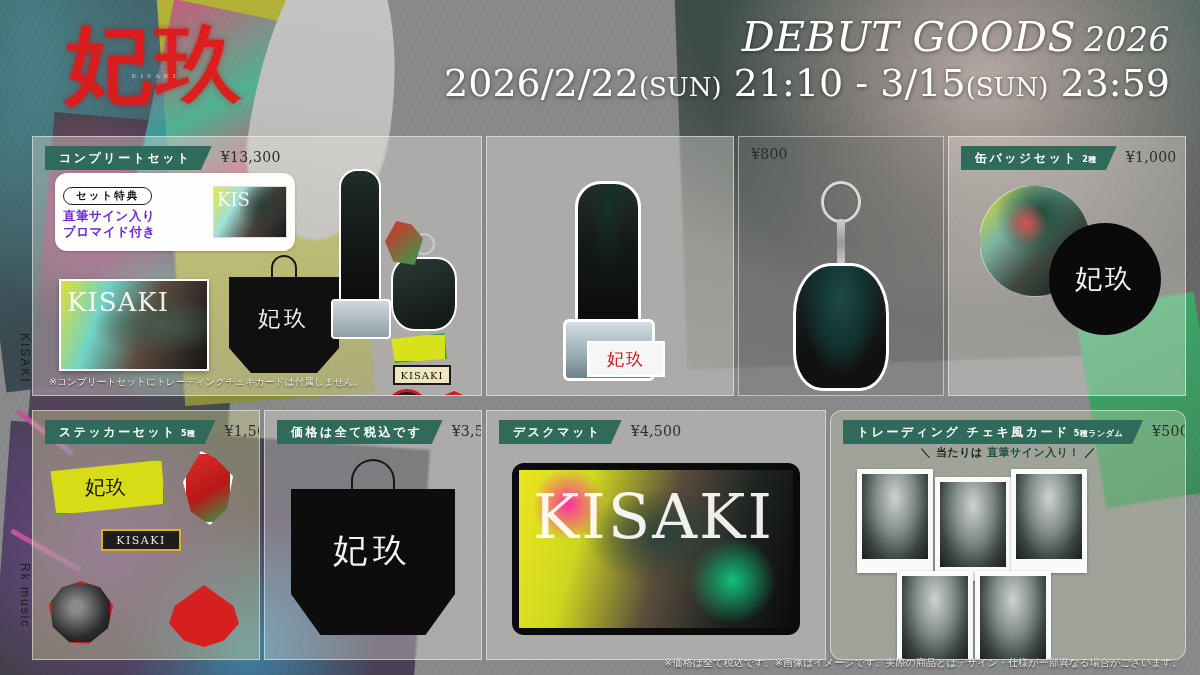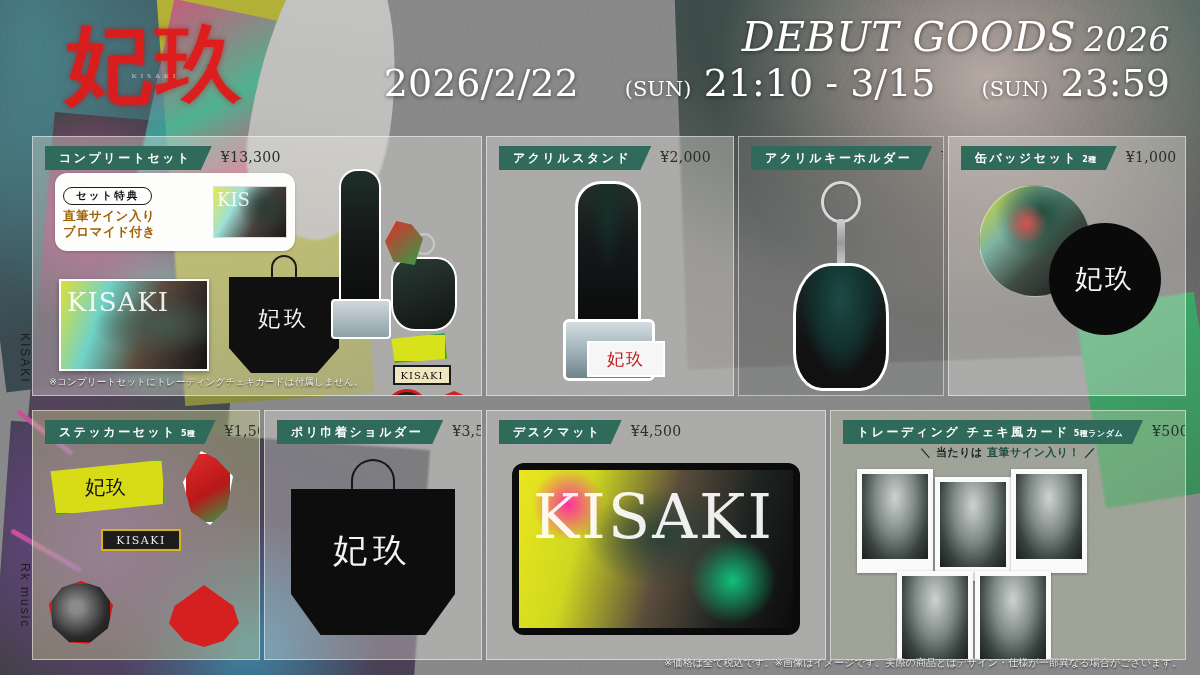--- a/index.html
+++ b/index.html
@@ -127,21 +127,21 @@
     font-family: "DejaVu Serif", "Liberation Serif", serif;
     text-shadow: 0 1px 4px rgba(0,0,0,.55);
     white-space: nowrap;
   }
   .title-line { font-size: 41px; letter-spacing: .5px; line-height: 1.04; font-style: italic; }
   .title-main { font-weight: 400; }
   .title-year { font-size: 33px; margin-left: 8px; }
   .date-line {
     font-size: 38px; line-height: 1.18; margin-top: 2px; letter-spacing: 0px;
   }
-  .date-line .sm { font-size: 21px; margin-left: 46px; }
+  .date-line .sm { font-size: 26px; }
 
   
   .side-label {
     position: absolute; left: 18px;
     writing-mode: vertical-rl;
     color: #1c1c1c; font-size: 12px; letter-spacing: 2px;
     font-family: "Liberation Sans", sans-serif;
   }
   .side-kisaki { top: 333px; }
   .side-rk { top: 563px; }
@@ -163,21 +163,21 @@
   .card {
     position: relative;
     overflow: hidden;
     border: 1px solid rgba(255,255,255,.5);
     background: rgba(238,236,228,.30);
     backdrop-filter: blur(1px);
   }
   .card.tint-yellow { background: rgba(222,220,150,.38); }
   .card.tint-pale   { background: rgba(240,238,230,.34); }
   .card.tint-dark   { background: rgba(120,122,120,.30); }
-  .card.tint-green  { background: rgba(205,214,180,.34); }
+  .card.tint-green  { background: rgba(205,214,180,.34); border-radius: 12px; }
 
   .card-head {
     position: absolute; left: 12px; top: 9px;
     display: flex; align-items: baseline; gap: 9px;
     z-index: 6;
   }
   .tag {
     background: #2f6a5b;
     color: #fff;
     font-size: 12px;
@@ -211,21 +211,21 @@
   .bonus-pill {
     display: inline-block;
     border: 1.4px solid #1d1d1d;
     border-radius: 12px;
     padding: 1px 12px;
     font-size: 10.5px; font-weight: 700; letter-spacing: 2px;
     color: #111;
     font-family: "DejaVu Sans", sans-serif;
   }
   .bonus-lines {
-    font-size: 12.5px; font-weight: 700; color: #a16207;
+    font-size: 12.5px; font-weight: 700; color: #6d28d9;
     line-height: 1.25; letter-spacing: .5px; margin-top: 3px;
     font-family: "DejaVu Sans", sans-serif;
   }
   .bonus-photo {
     width: 74px; height: 52px;
     background:
       radial-gradient(circle at 70% 40%, #2a3d36 0%, transparent 45%),
       linear-gradient(120deg, #e8e84a 0%, #9fe0d8 30%, #4a3f3a 62%, #1b1b1b 100%);
     border: 1px solid #ddd;
     position: relative; overflow: hidden;
@@ -577,38 +577,29 @@
       <div class="cs-sticker-e"></div>
       <div class="cs-sticker-a"></div>
       <div class="cs-sticker-b"></div>
       <div class="cs-sticker-c"></div>
       <div class="cs-sticker-d"></div>
 
       <div class="cs-note">※コンプリートセットにトレーディングチェキカードは付属しません。</div>
     </div>
 
     <div class="card tint-pale">
-      <div class="card-head">
-        <div class="tag">
-          <span>アクリルスタンド</span>
-        </div>
-        <div class="price">¥2,000</div>
-      </div>
       <div class="as-wrap">
         <div class="as-figure"></div>
         <div class="as-base"></div>
         <div class="as-plate">妃玖</div>
       </div>
     </div>
 
     <div class="card tint-dark">
       <div class="card-head">
-        <div class="tag">
-          <span>アクリルキーホルダー</span>
-        </div>
         <div class="price">¥800</div>
       </div>
       <div class="kh-ring"></div>
       <div class="kh-chain"></div>
       <div class="kh-char"></div>
     </div>
 
     <div class="card tint-pale">
       <div class="card-head">
         <div class="tag">
@@ -633,21 +624,21 @@
       <div class="st st-logo">妃玖</div>
       <div class="st st-plant"></div>
       <div class="st st-kisaki">KISAKI</div>
       <div class="st st-snake"></div>
       <div class="st st-flower"></div>
     </div>
 
     <div class="card tint-pale">
       <div class="card-head">
         <div class="tag">
-          <span>ポリ巾着ショルダー</span>
+          <span>価格は全て税込です</span>
         </div>
         <div class="price">¥3,500</div>
       </div>
       <div class="pz-strap"></div>
       <div class="pz-bag">
         <span>妃玖</span>
       </div>
     </div>
 
     <div class="card tint-pale">

